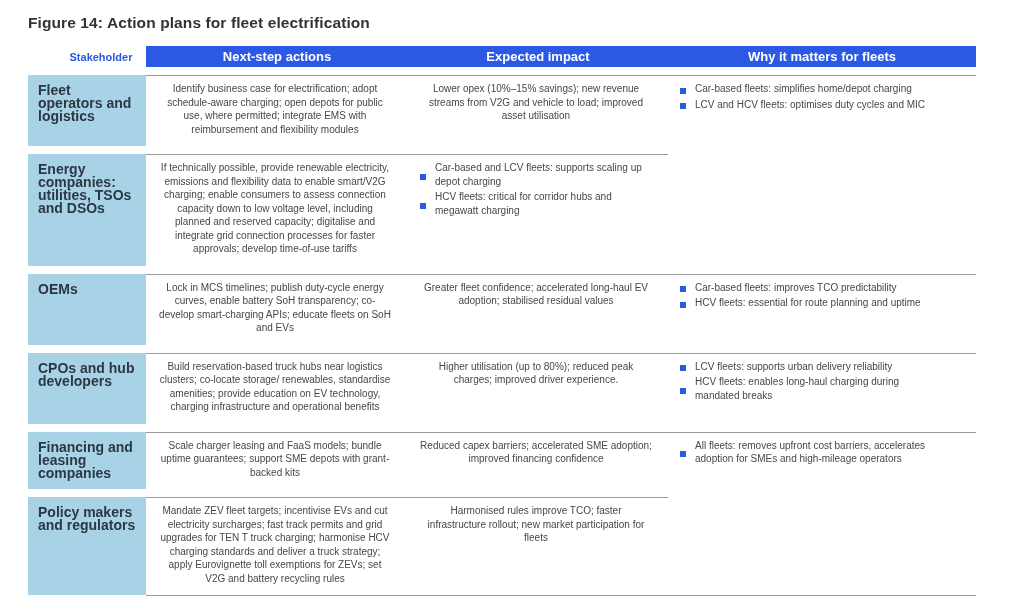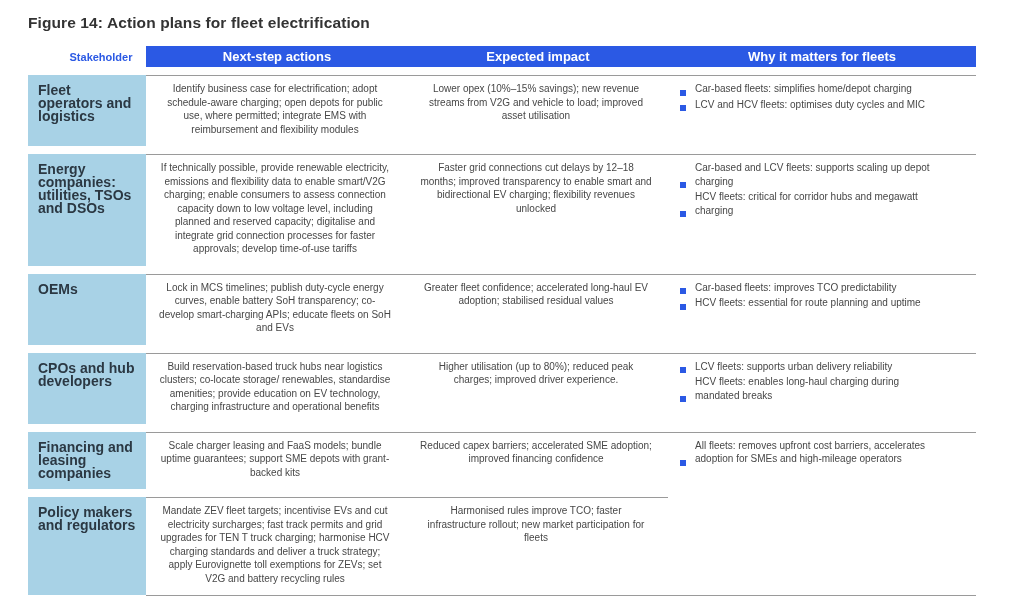--- a/index.html
+++ b/index.html
@@ -65,21 +65,21 @@
     line-height: 13.5px;
   }
   .cell p { margin: 0; text-align: center; }
   .why-list {
     list-style: none;
     margin: 0;
     padding: 0 0 0 0;
   }
   .why-list li {
     display: flex;
-    align-items: flex-end;
+    align-items: center;
     margin-bottom: 2px;
   }
   .bullet {
     flex: 0 0 auto;
     width: 6px;
     height: 6px;
     background: var(--header-blue, #2b59e4);
     margin: 4px 9px 0 0;
   }
   .why-text {
@@ -139,23 +139,20 @@
       </div>
 
       <div class="grid row">
         <div class="stake-box">
           <span>Energy companies: utilities, TSOs and DSOs</span>
         </div>
         <div class="cell">
           <p>If technically possible, provide renewable electricity, emissions and flexibility data to enable smart/V2G charging; enable consumers to assess connection capacity down to low voltage level, including planned and reserved capacity; digitalise and integrate grid connection processes for faster approvals; develop time-of-use tariffs</p>
         </div>
         <div class="cell">
-          <p>Faster grid connections cut delays by 12–18 months; improved transparency to enable smart and bidirectional EV charging; flexibility revenues unlocked</p>
-        </div>
-        <div class="cell">
           <ul class="why-list">
 
           <li>
               <span class="bullet"></span>
               <span class="why-text">Car-based and LCV fleets: supports scaling up depot charging</span>
             </li>
               <li>
               <span class="bullet"></span>
               <span class="why-text">HCV fleets: critical for corridor hubs and megawatt charging</span>
             </li>

